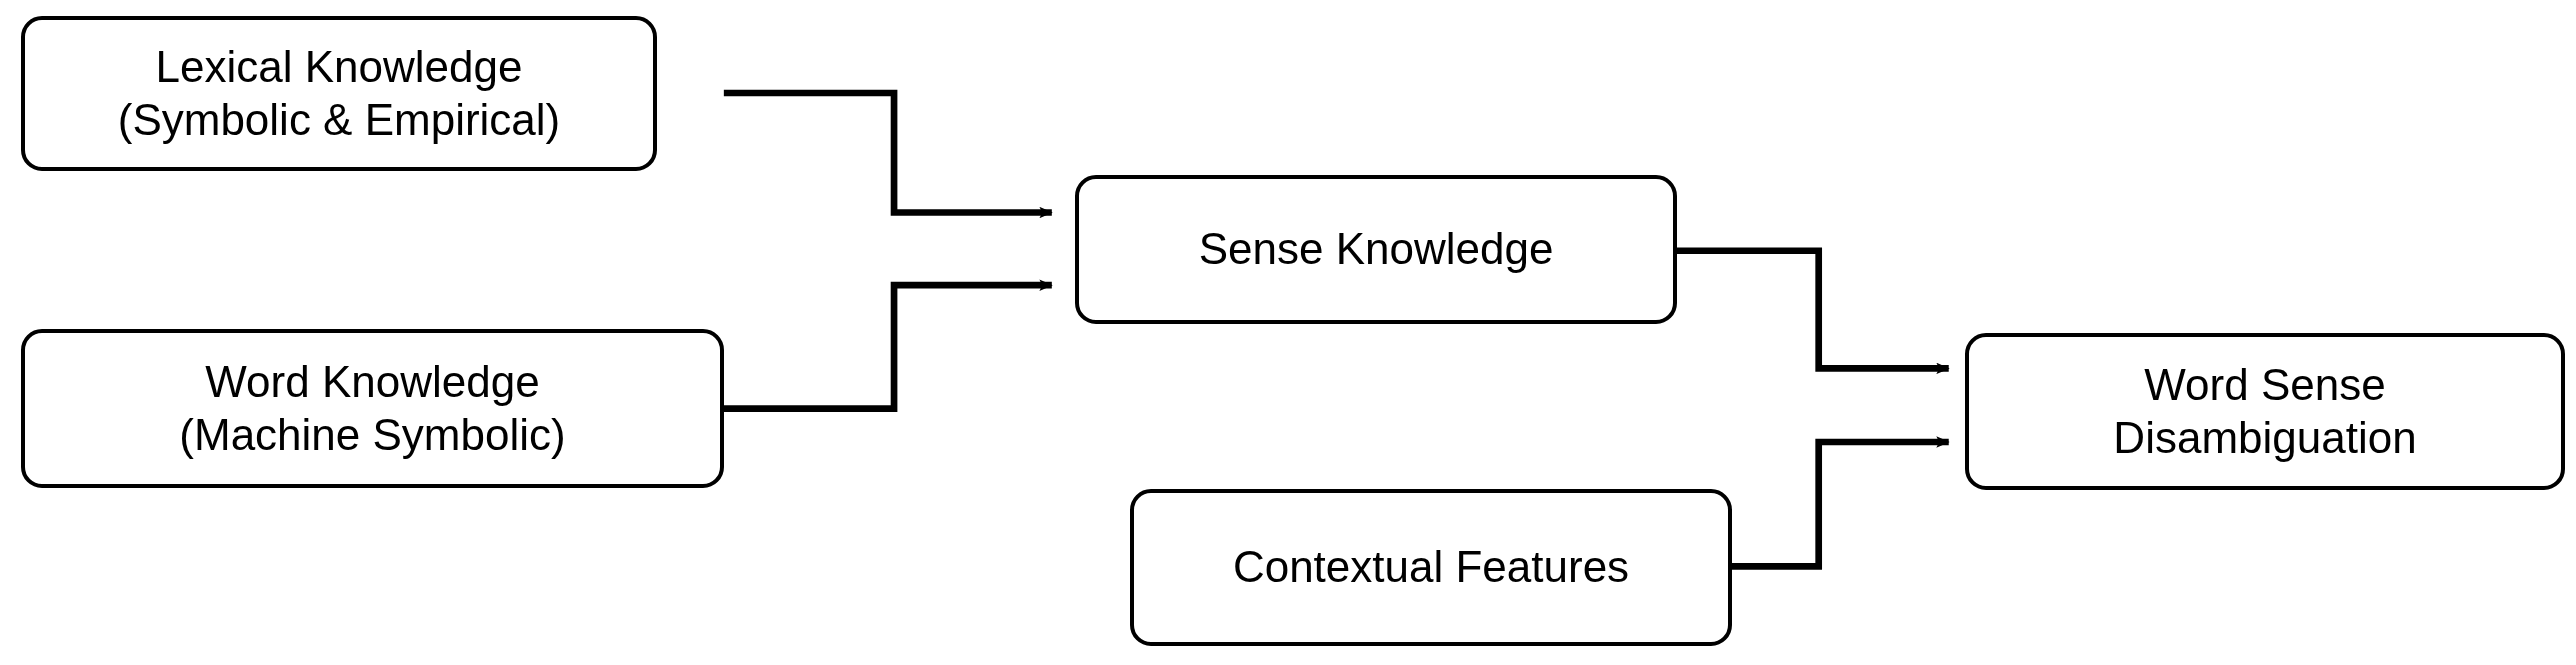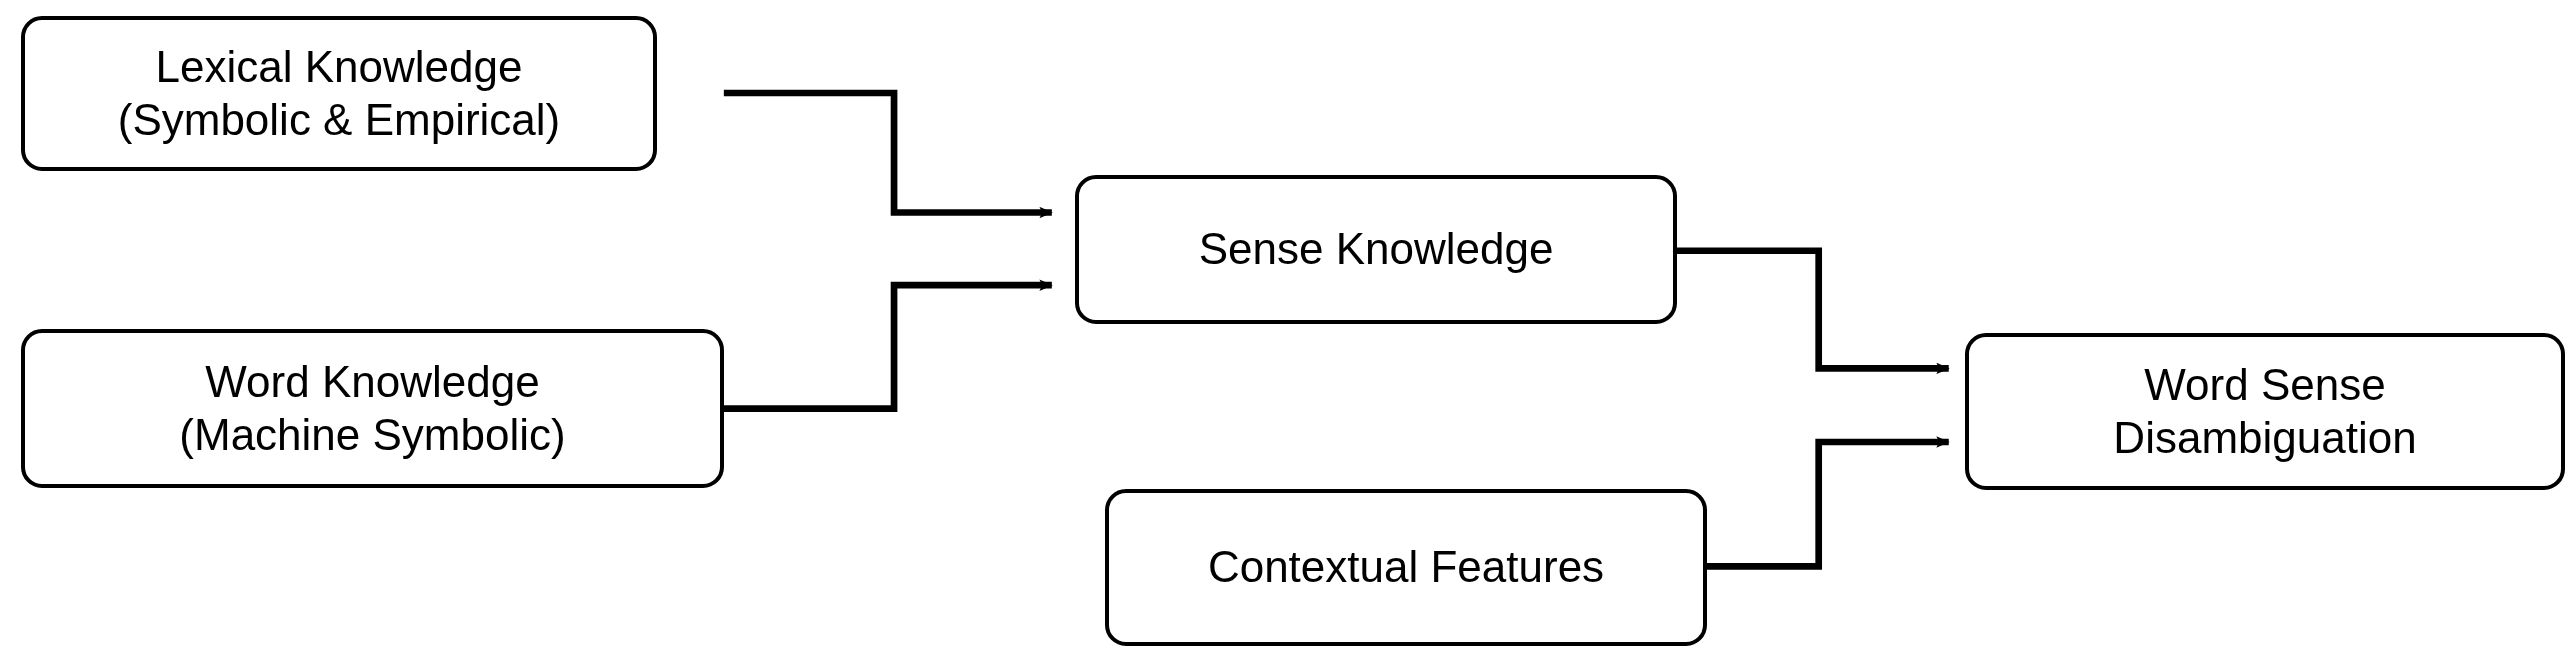--- a/index.html
+++ b/index.html
@@ -45,21 +45,21 @@
     padding: 0 13.4px;
   }
   .node-label {
     display: block;
     white-space: pre-line;
   }
   
   #node-lexical-knowledge { left: 21px;   top: 16.3px;  width: 636px; height: 155px; }
   #node-word-knowledge    { left: 21px;   top: 329px; width: 703px; height: 159px; }
   #node-sense-knowledge   { left: 1069px; top: 175px; width: 602px; height: 149px; margin-left: 6px; }
-  #node-contextual-features { left: 1105px; top: 489px; width: 602px; height: 157px; }
+  #node-contextual-features { left: 1130px; top: 489px; width: 602px; height: 157px; }
   #node-wsd               { left: 1965px; top: 333px; width: 600px; height: 157px; }
 </style>
 </head>
 <body>
 
 <div id="diagram-root">
 
   <svg class="diagram-svg" viewBox="0 0 2694 696" width="2576" height="666" xmlns="http://www.w3.org/2000/svg">
     <defs>
       <marker id="arrowhead-solid" markerWidth="14" markerHeight="12" refX="13" refY="6" orient="auto" markerUnits="userSpaceOnUse">

